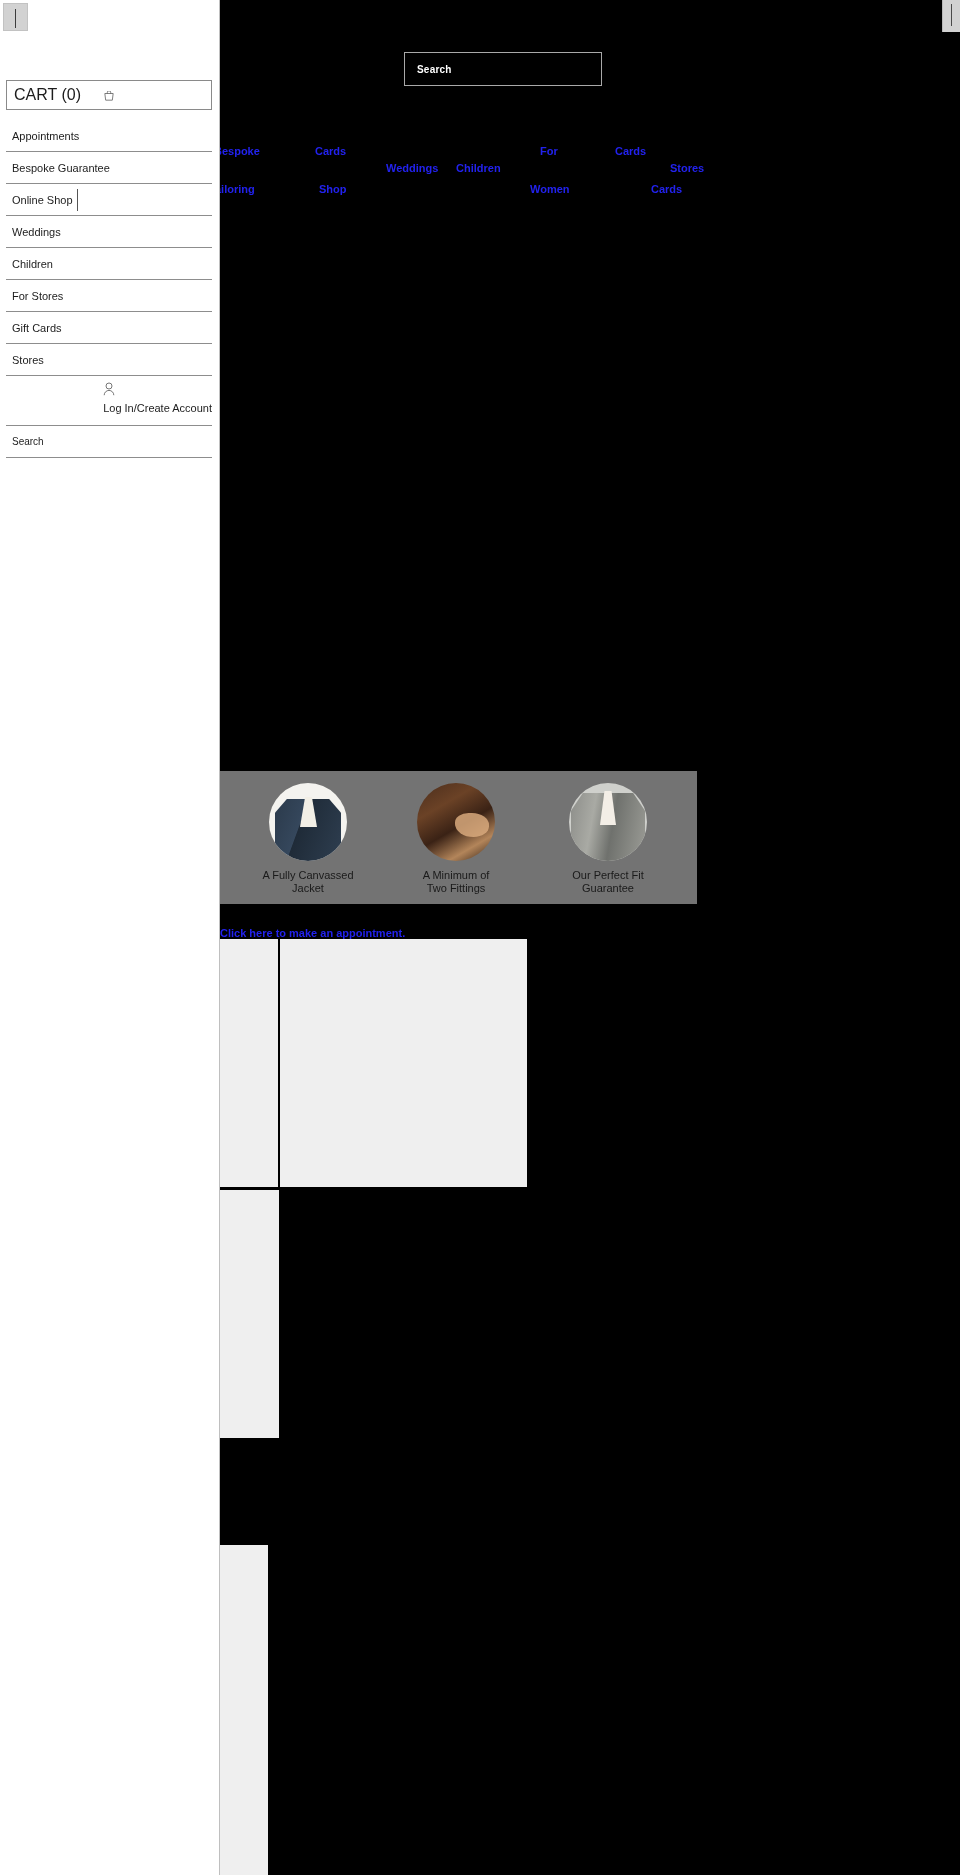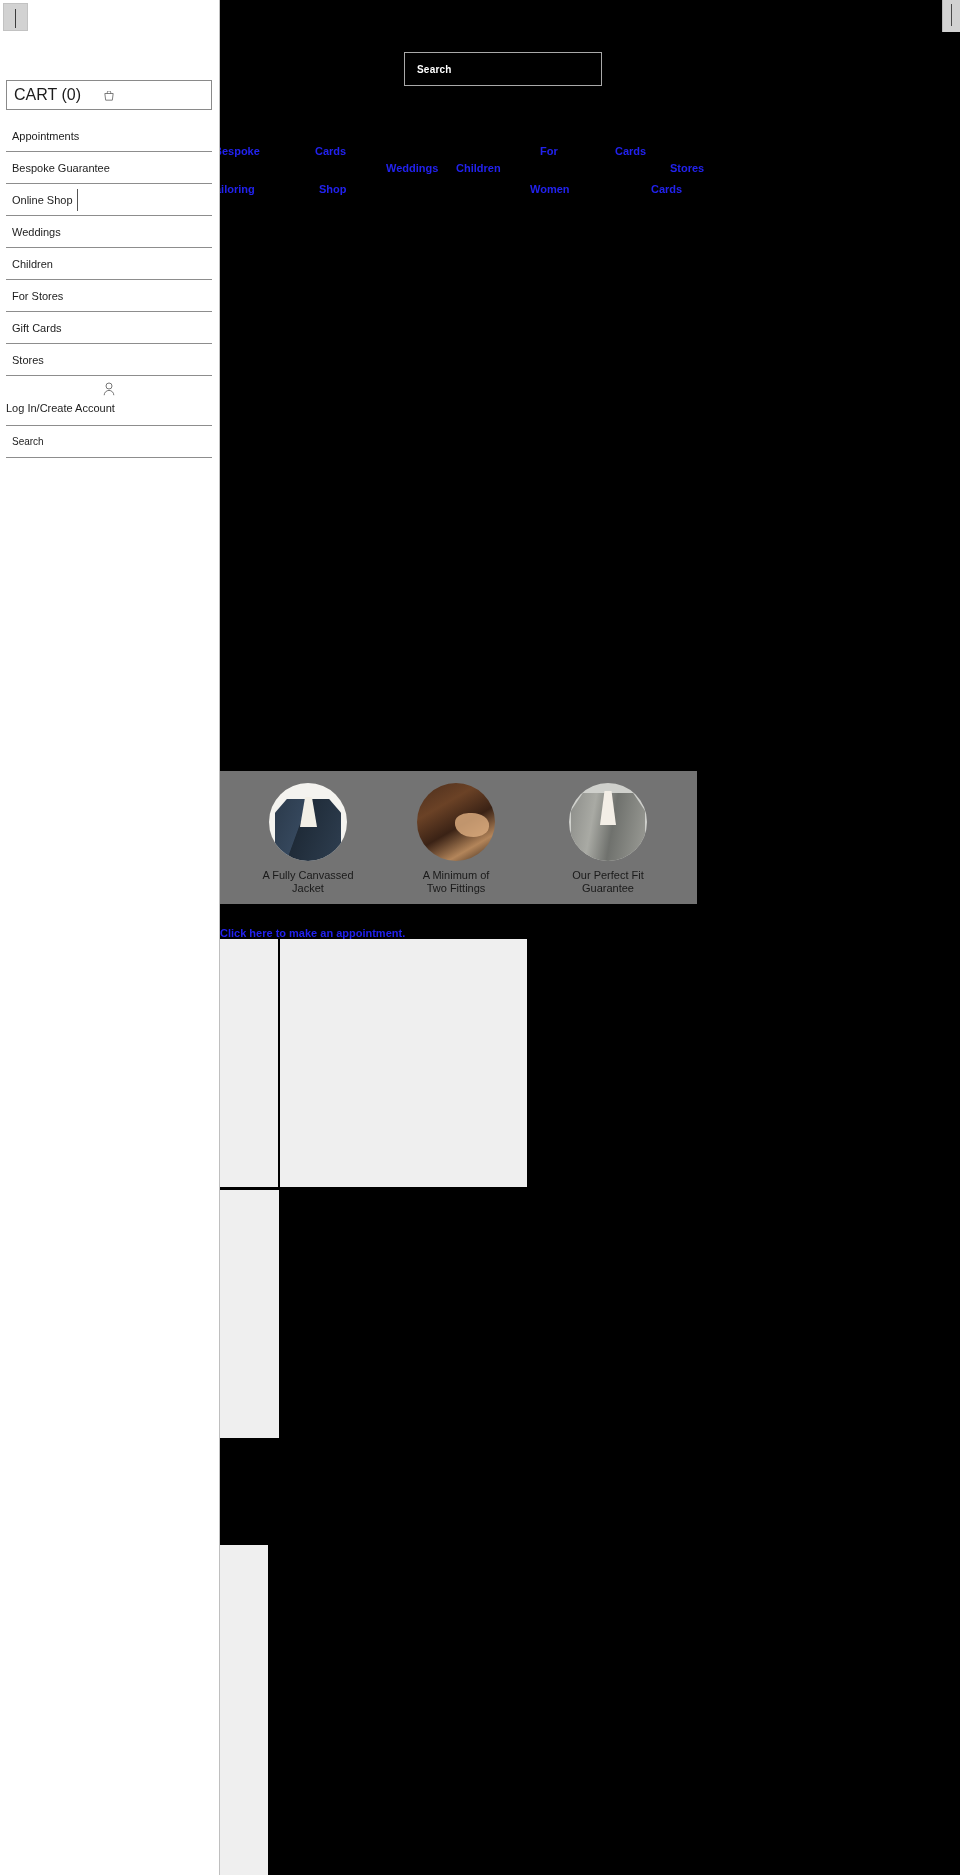--- a/index.html
+++ b/index.html
@@ -231,21 +231,21 @@
     position: absolute;
     left: 71px; top: 5px;
     width: 1px; height: 22px;
     background: #555555;
   }
 
   .account-row {
     position: relative;
     height: 50px;
     border-bottom: 1px solid #8d8d8d;
-    text-align: left;
+    text-align: right;
     padding-top: 6px;
   }
   .account-row .person {
     display: block;
     margin: 0 auto 2px auto;
     width: 12px; height: 14px;
   }
   .account-row .txt {
     font-size: 11px;
     color: #1c1c1c;

